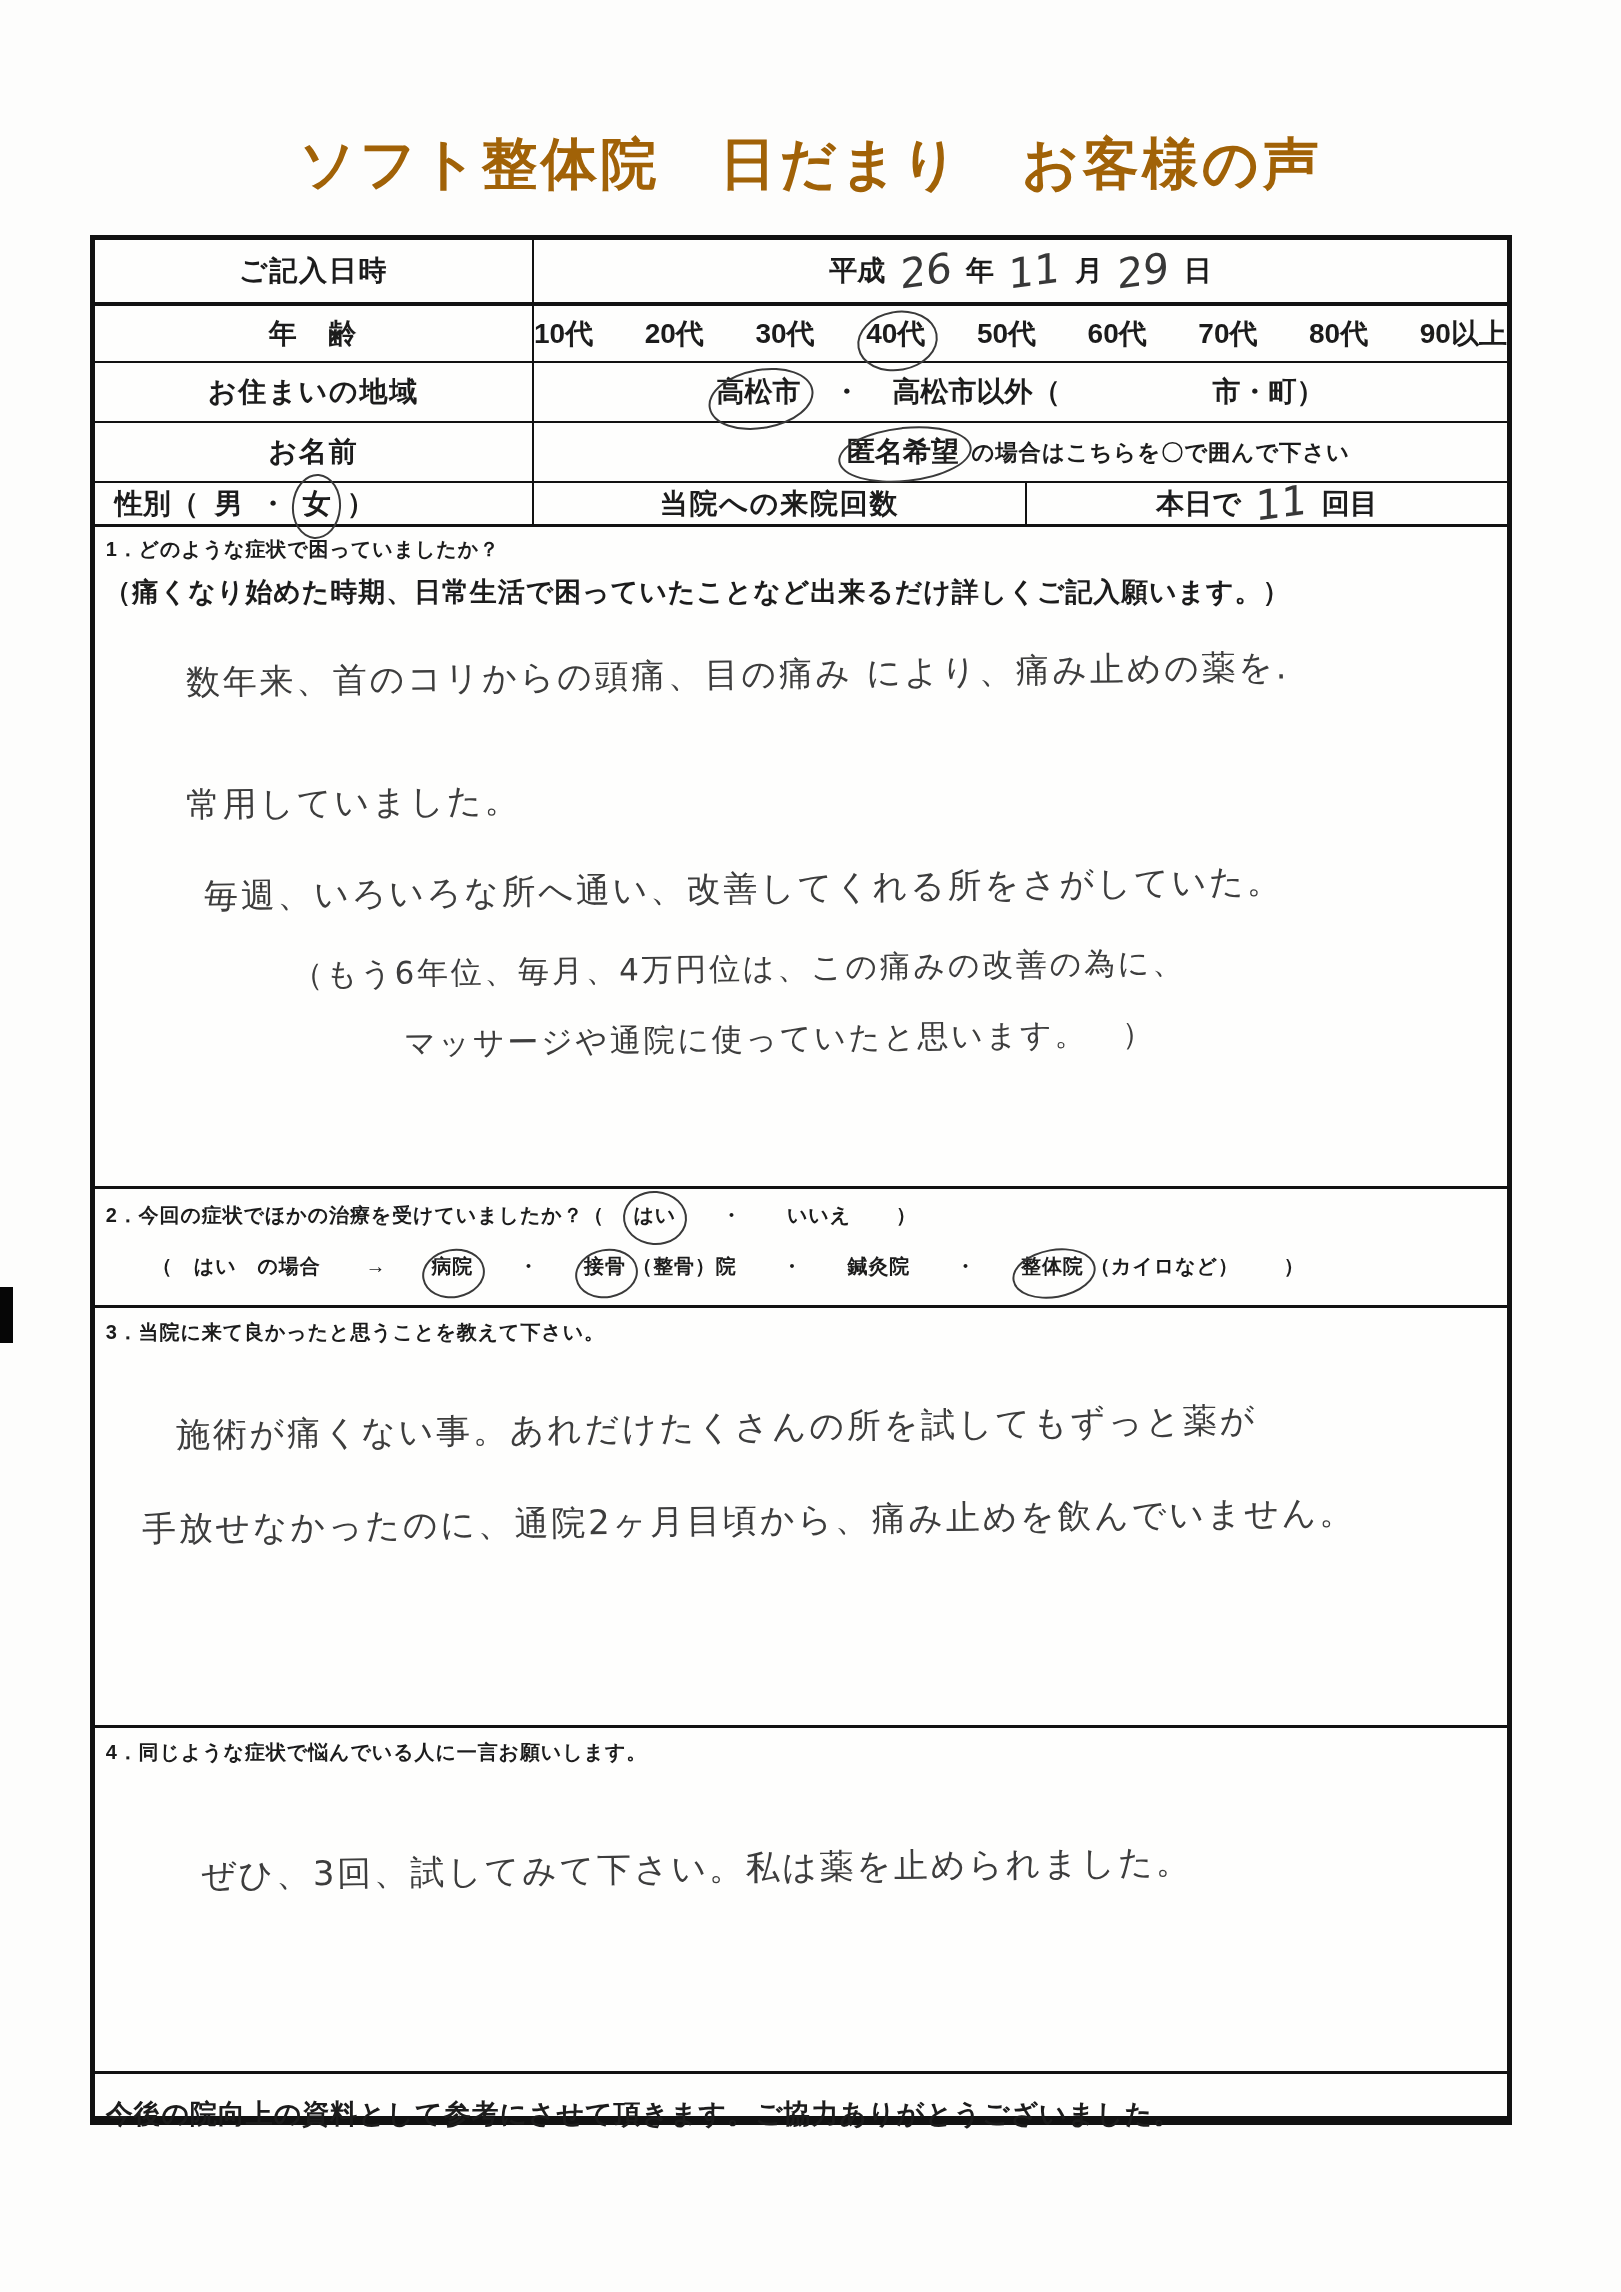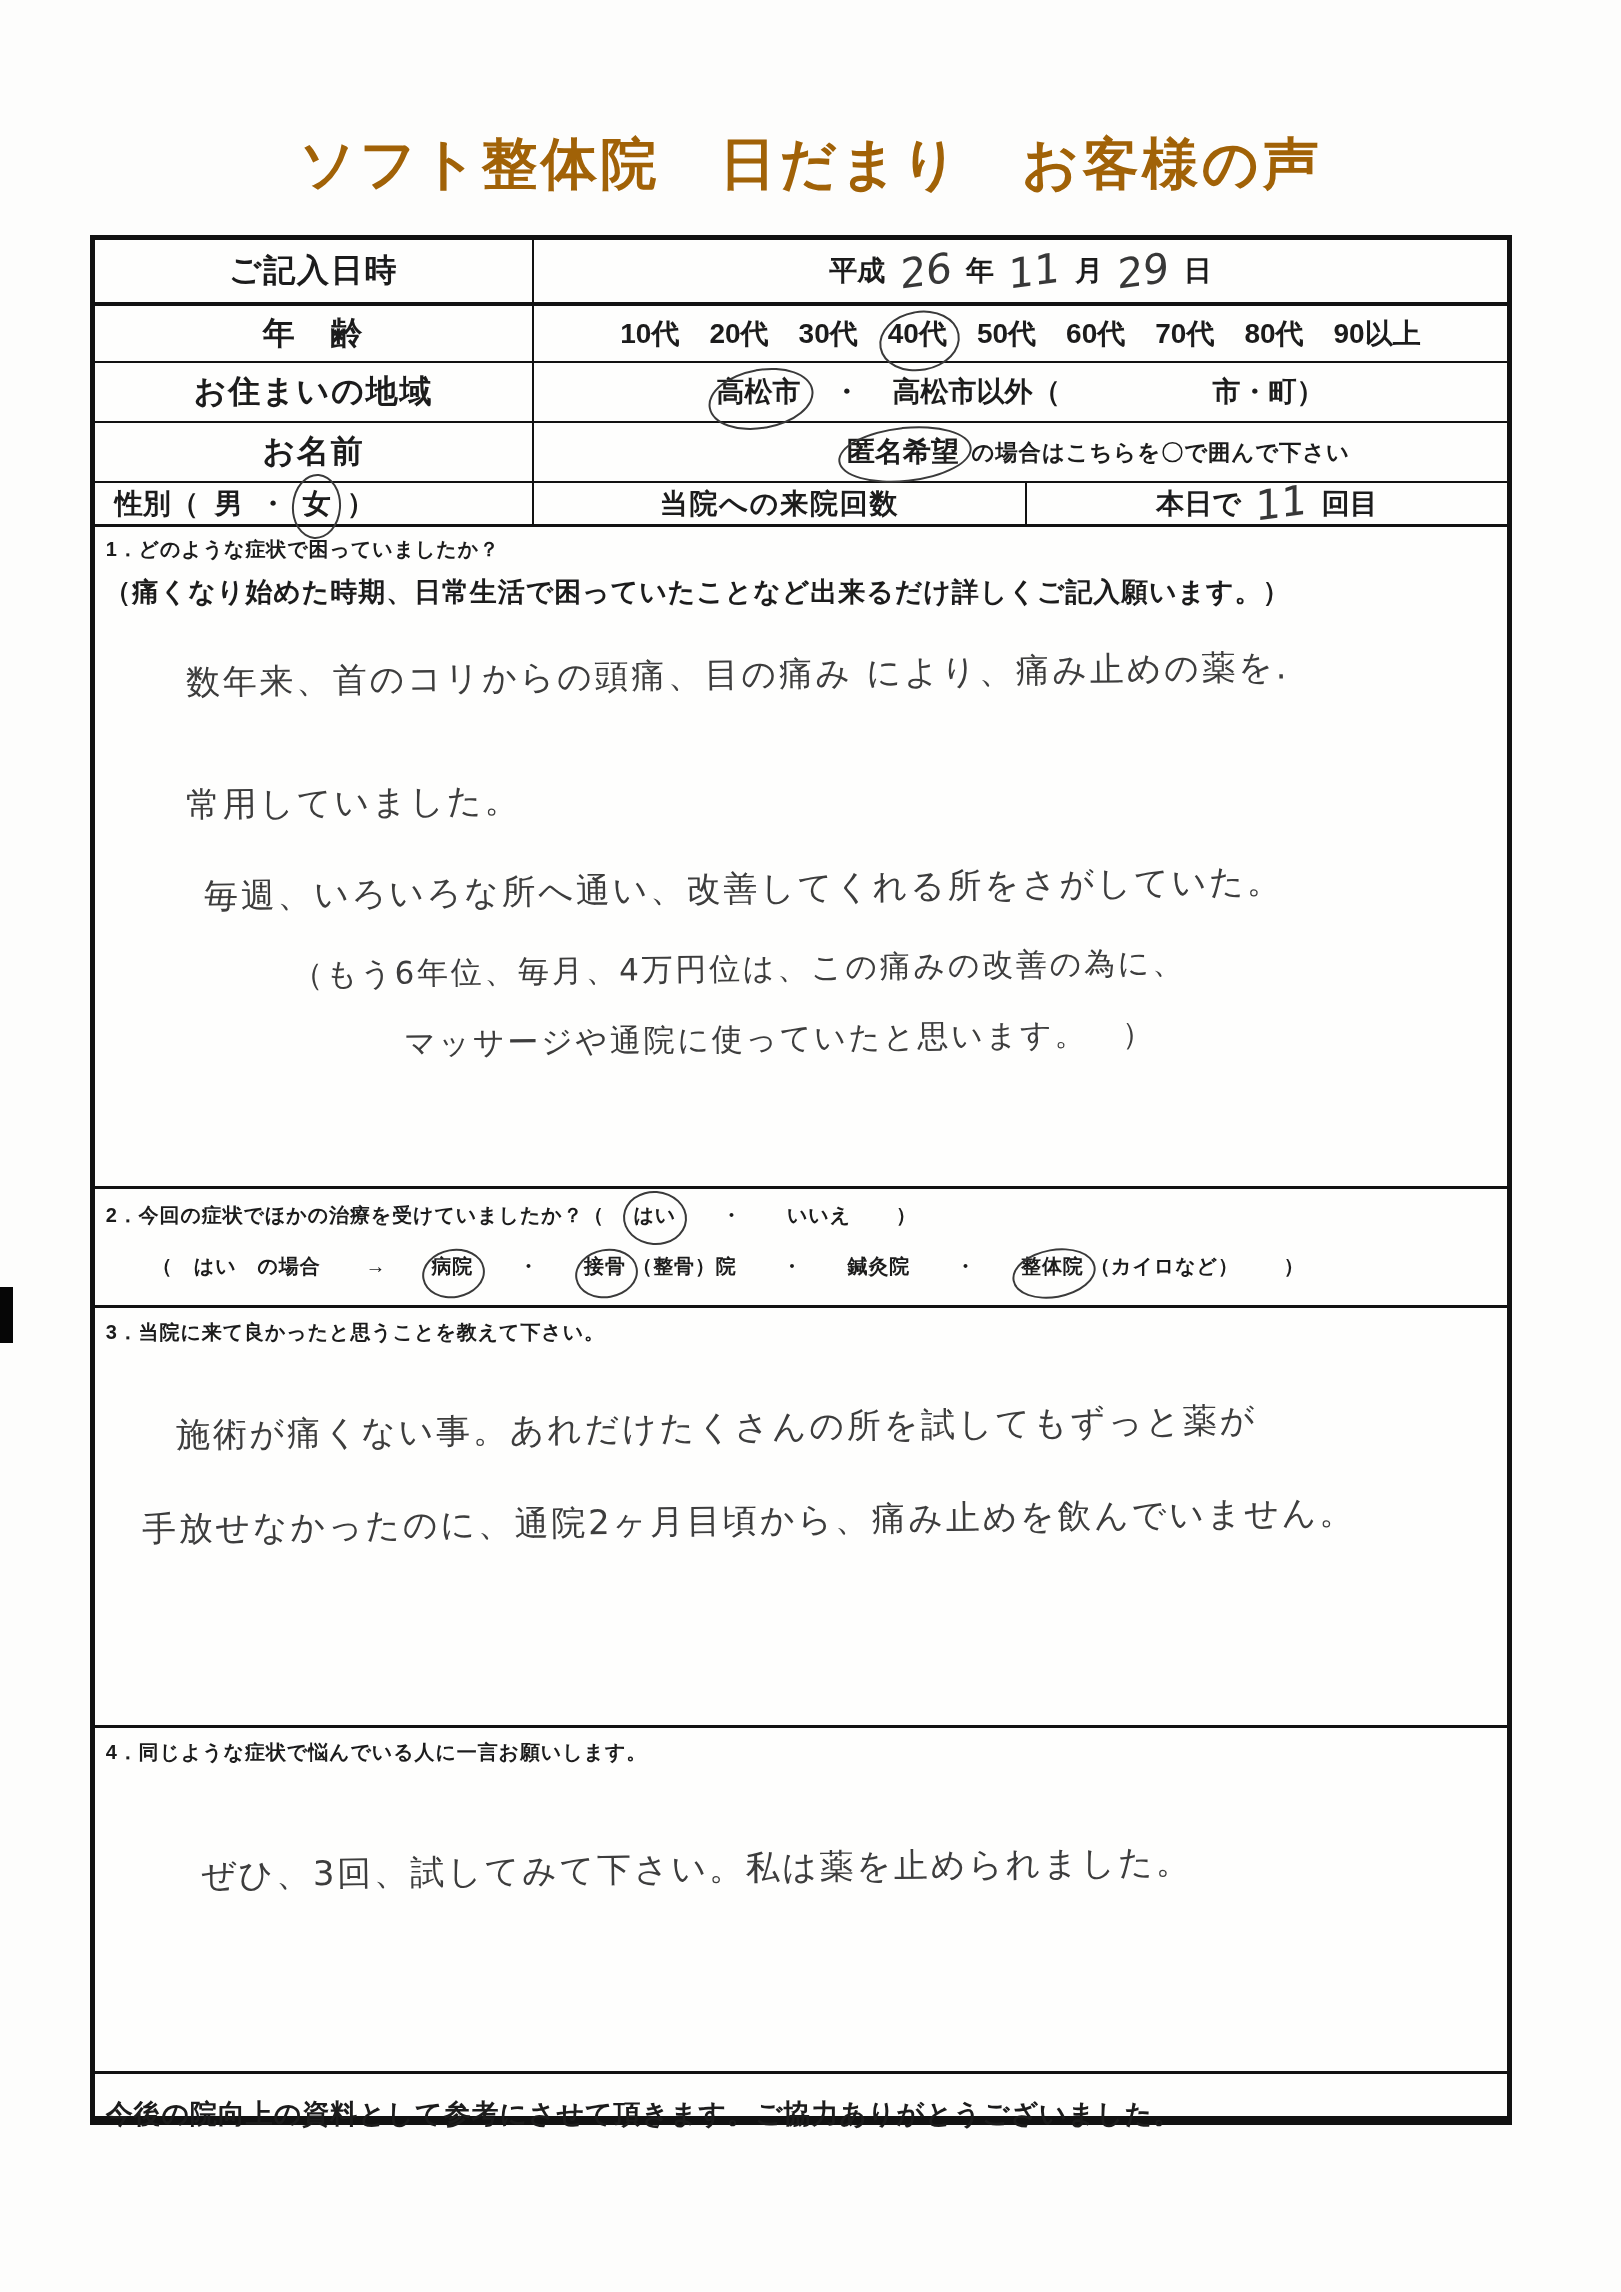--- a/index.html
+++ b/index.html
@@ -17,21 +17,21 @@
   }
   .row{display:flex;box-sizing:border-box;border-bottom:2.7px solid #121212;align-items:stretch;}
   .row-date{height:66px;border-bottom-width:4.5px;}
   .row-age{height:57px;}
   .row-region{height:60px;}
   .row-name{height:60px;}
   .row-gender{height:44px;border-bottom-width:3.6px;}
   .cell-label{
     width:439px;box-sizing:border-box;border-right:2.7px solid #121212;
     display:flex;align-items:center;justify-content:center;
-    font-weight:700;font-size:32px;letter-spacing:1.8px;
+    font-weight:700;font-size:28px;letter-spacing:1.8px;
   }
   .cell-value{flex:1;display:flex;align-items:center;font-weight:700;font-size:28px;box-sizing:border-box;}
   .center{justify-content:center;}
   .sect{position:relative;box-sizing:border-box;border-bottom:3.6px solid #121212;}
   .sect-q1{height:662px;}
   .sect-q2{height:119px;}
   .sect-q3{height:420px;}
   .sect-q4{height:346px;padding-left:20px;}
   .sect-footer{height:98px;border-bottom:none;}
   .q-head{position:absolute;left:10.7px;font-weight:700;font-size:20px;letter-spacing:0.9px;white-space:nowrap;}
@@ -79,21 +79,21 @@
         <span>年</span>
         <span class="hw-num">11</span>
         <span>月</span>
         <span class="hw-num">29</span>
         <span>日</span>
       </div>
     </div>
 
     <div class="row row-age">
       <div class="cell-label">年　齢</div>
-      <div class="cell-value center" style="gap:30px;">
+      <div class="cell-value center" style="gap:30px;justify-content:space-between;">
         <span>10代</span>
         <span>20代</span>
         <span>30代</span>
         <span class="circled circ-low">40代</span>
         <span>50代</span>
         <span>60代</span>
         <span>70代</span>
         <span>80代</span>
         <span>90以上</span>
       </div>

